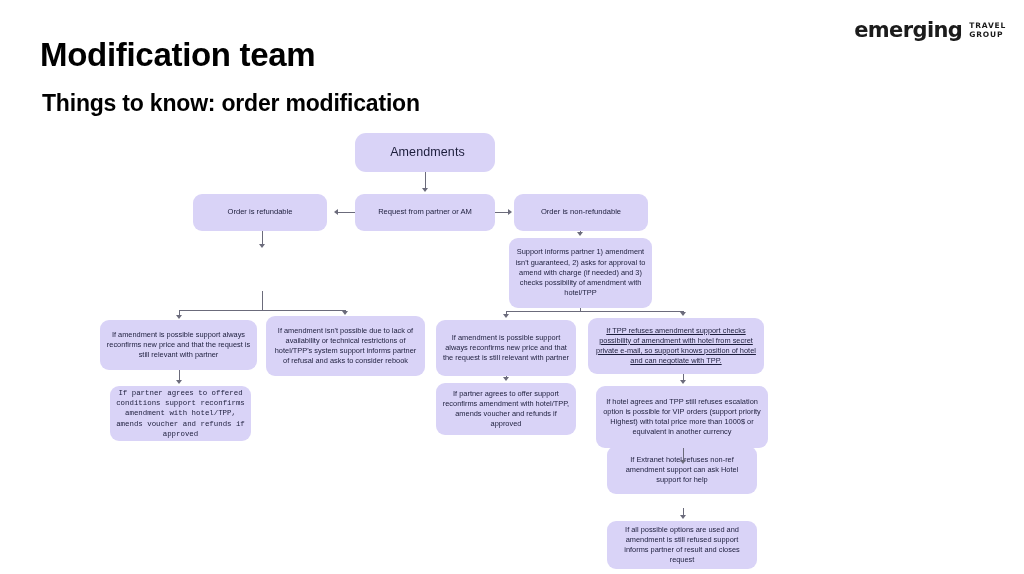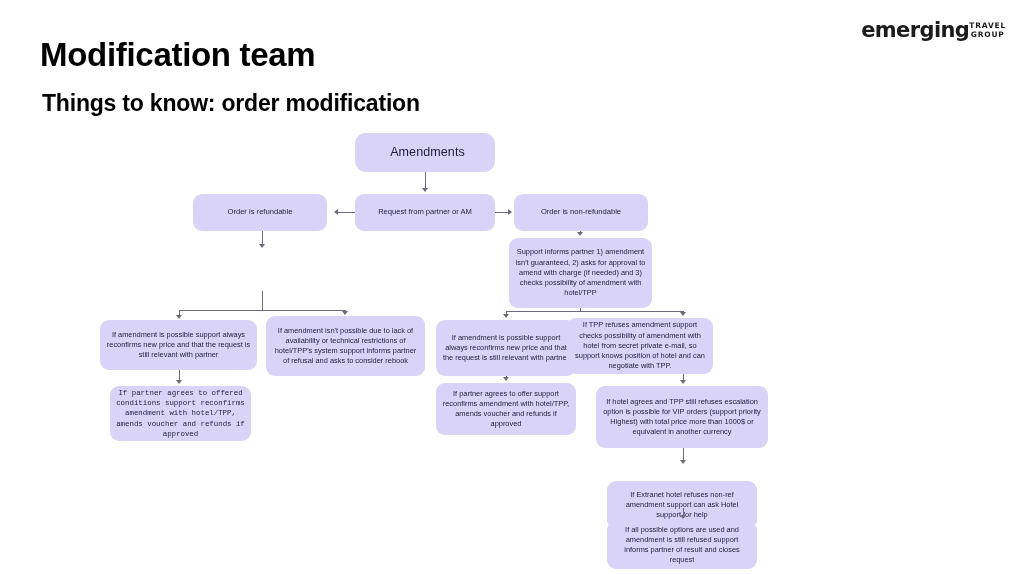--- a/index.html
+++ b/index.html
@@ -42,21 +42,21 @@
     white-space: nowrap;
   }
 
   
   #brand-logo {
     position: absolute;
     right: 18px;
     top: 20px;
     display: flex;
     align-items: center;
-    text-align: center;
+    gap: 7px;
   }
   #brand-logo .logo-word {
     font-family: "DejaVu Sans", sans-serif;
     font-size: 21px;
     font-weight: 600;
     letter-spacing: -0.6px;
     color: #1b1b1b;
     line-height: 1;
   }
   #brand-logo .logo-sub {
@@ -153,25 +153,25 @@
   <div class="node" style="left:100px; top:320px; width:157px; height:50px;">If amendment is possible support always reconfirms new price and that the request is still relevant with partner</div>
 
   <div class="node" style="left:266px; top:316px; width:159px; height:60px;">If amendment isn't possible due to lack of availability or technical restrictions of hotel/TPP's system support informs partner of refusal and asks to consider rebook</div>
 
   <div class="node" style="left:110px; top:386px; width:141px; height:55px;font-family:Liberation Mono, monospace;">If partner agrees to offered conditions support reconfirms amendment with hotel/TPP, amends voucher and refunds if approved</div>
 
   <div class="node" style="left:436px; top:320px; width:140px; height:56px;">If amendment is possible support always reconfirms new price and that the request is still relevant with partner</div>
 
   <div class="node" style="left:436px; top:383px; width:140px; height:52px;">If partner agrees to offer support reconfirms amendment with hotel/TPP, amends voucher and refunds if approved</div>
 
-  <div class="node" style="left:567px; top:318px; width:146px; height:56px;">If TPP refuses amendment support checks possibility of amendment with hotel from secret private e-mail, so support knows position of hotel and can negotiate with TPP.</div>
+  <div class="node" style="left:588px; top:318px; width:176px; height:56px;text-decoration:underline;">If TPP refuses amendment support checks possibility of amendment with hotel from secret private e-mail, so support knows position of hotel and can negotiate with TPP.</div>
 
   <div class="node" style="left:596px; top:386px; width:172px; height:62px;">If hotel agrees and TPP still refuses escalation option is possible for VIP orders (support priority Highest) with total price more than 1000$ or equivalent in another currency</div>
 
-  <div class="node" style="left:607px; top:481px; width:150px; height:48px;">If Extranet hotel refuses non-ref amendment support can ask Hotel support for help</div>
+  <div class="node" style="left:607px; top:446px; width:150px; height:48px;">If Extranet hotel refuses non-ref amendment support can ask Hotel support for help</div>
 
   <div class="node" style="left:607px; top:521px; width:150px; height:48px;">If all possible options are used and amendment is still refused support informs partner of result and closes request</div>
 
   <div class="conn v" style="left:425px; top:172px; height:18px;"></div>
   <div class="arrow down" style="left:422px; top:188px;"></div>
 
   <div class="conn h" style="left:338px; top:212px; width:17px;"></div>
   <div class="arrow left" style="left:334px; top:209px;"></div>
 
   <div class="conn h" style="left:495px; top:212px; width:15px;"></div>

